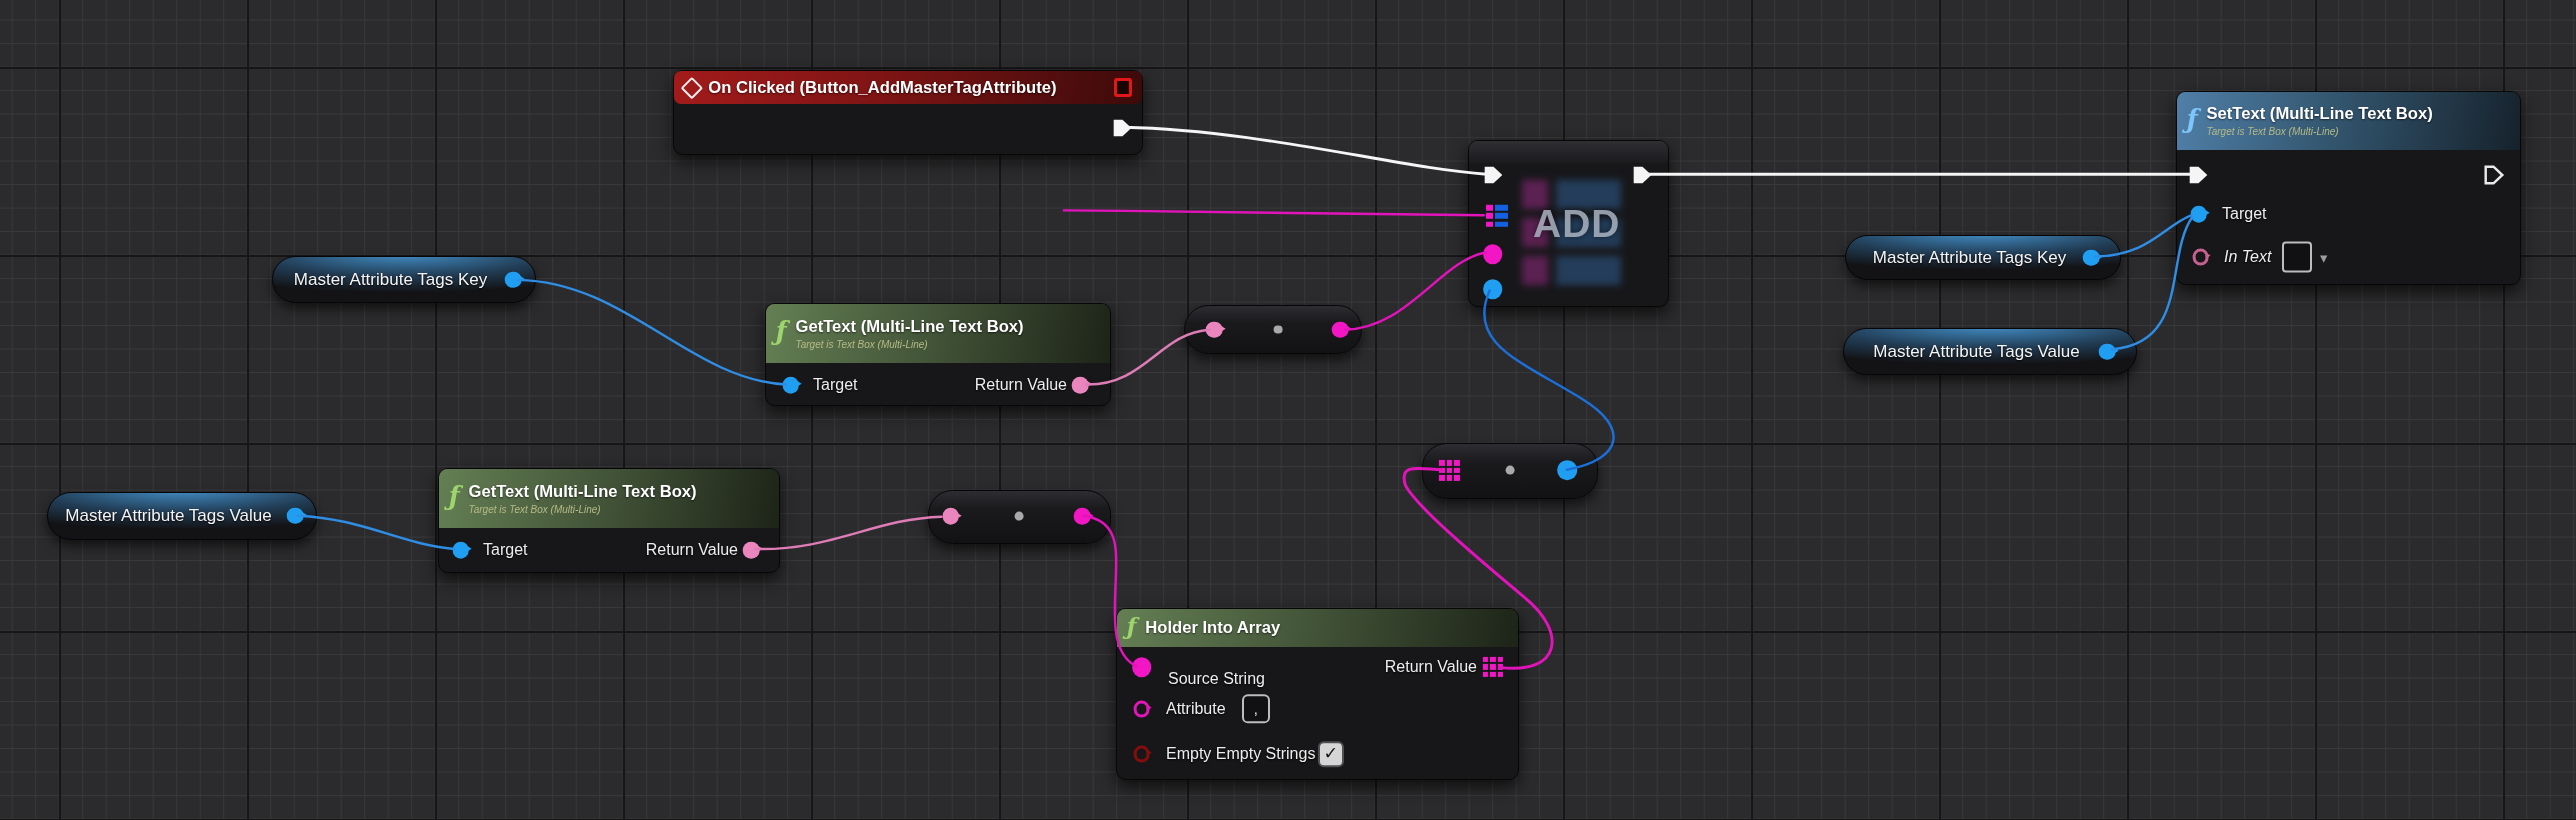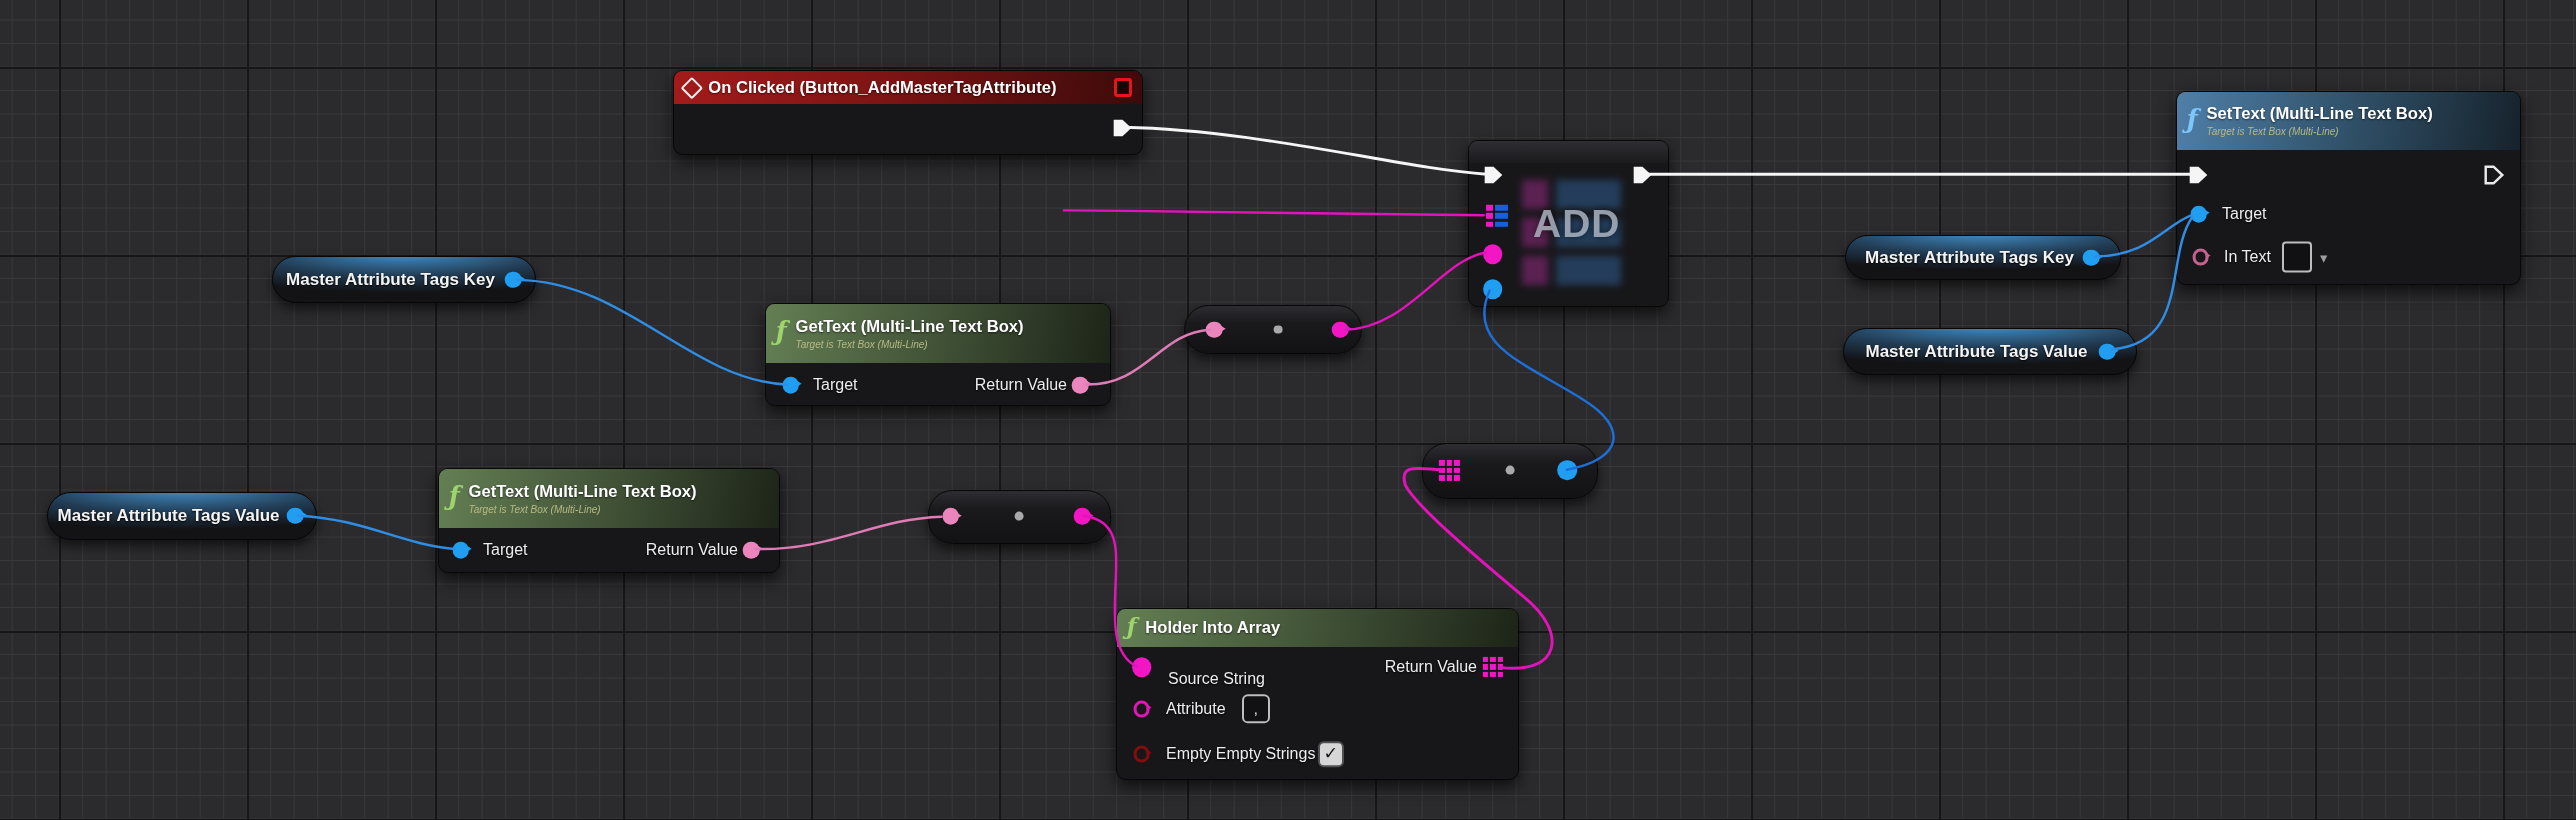--- a/index.html
+++ b/index.html
@@ -32,21 +32,21 @@
   .headtext{display:flex;flex-direction:column;line-height:1.35;}
   .ficon{font-family:"DejaVu Serif","Liberation Serif",serif;font-style:italic;font-weight:bold;font-size:25.4px;line-height:1;margin-top:-2.9px;}
   .ficon.green{color:#9ed46d;} .ficon.blue{color:#7ec6fa;}
   .diamond{width:11.7px;height:11.7px;border:2.4px solid #f0f0f0;transform:rotate(45deg);border-radius:2px;flex:none;}
   .delegate{width:12.7px;height:12.7px;border:3.4px solid #e31717;border-radius:2.9px;background:#1a0505;margin-left:auto;flex:none;}
   .pill{
     position:absolute;border:1.5px solid #060608;border-radius:24.5px;background:#131316;
     box-shadow:0 5.9px 11.7px rgba(0,0,0,.6);display:flex;align-items:center;justify-content:center;z-index:10;
   }
   .pill .plabel{color:#f4f4f4;font-size:17px;white-space:nowrap;text-shadow:0 1px 2px #000;}
-  .pill.sheen-blue{background:radial-gradient(130% 120% at 50% -8%,rgba(70,150,210,.95) 0%,rgba(50,110,160,.45) 42%,rgba(0,0,0,0) 72%),#131316;font-weight:bold;}
+  .pill.sheen-blue{background:radial-gradient(130% 120% at 50% -8%,rgba(70,150,210,.95) 0%,rgba(50,110,160,.45) 42%,rgba(0,0,0,0) 72%),#131316;}
   .pill.sheen-magenta{background:radial-gradient(130% 120% at 50% -8%,rgba(216,70,205,.95) 0%,rgba(170,50,160,.45) 42%,rgba(0,0,0,0) 72%),#131316;}
   .pill.plain{background:linear-gradient(#2d2d32 0%,#1a1a1d 35%,#121214 100%);}
   .pin{position:absolute;width:16.6px;height:16.6px;border-radius:50%;transform:translate(-50%,-50%);z-index:12;}
   .pin::after{content:"";position:absolute;left:14.7px;top:4.4px;border:3.9px solid transparent;border-left-width:5.9px;border-left-style:solid;border-left-color:inherit;}
   .p-blue{background:#1f9ef2;border-left-color:#1f9ef2;}
   .p-text{background:#ea85bd;border-left-color:#ea85bd;}
   .p-str{background:#f316c5;border-left-color:#f316c5;}
   .pin.hollow{background:transparent;width:10.8px;height:10.8px;border-style:solid;border-width:3.4px;}
   .h-text{border-color:#c7618f;border-left-color:#c7618f;}
   .h-str{border-color:#e215b8;border-left-color:#e215b8;}
@@ -70,21 +70,21 @@
   .caret{position:absolute;color:#9c9c9c;font-size:14.7px;transform:translateY(-50%);}
   .checkbox{position:absolute;width:21.5px;height:21.5px;border-radius:3.9px;background:#d6d6d6;transform:translateY(-50%);display:flex;align-items:center;justify-content:center;color:#161616;font-size:17.6px;font-weight:bold;box-shadow:0 0 0 2px rgba(255,255,255,.25);}
   svg.wires{position:absolute;left:0;top:0;z-index:30;pointer-events:none;}
 </style>
 </head>
 <body>
 
 <div id="canvas">
 
   <div class="node" style="left:673px;top:70px;width:468px;height:83px;">
-    <div class="nhead red" style="height:33px;">
+    <div class="nhead red" style="height:33px;border-radius:7px;">
       <span class="diamond"></span>
       <span class="ntitle">On Clicked (Button_AddMasterTagAttribute)</span>
       <span class="delegate"></span>
     </div>
     <span class="execpin" style="left:449px;top:57px;">
       <svg width="22.5" height="20.6" viewBox="0 0 23 21">
           <path d="M2,2 h9 l9,8.5 -9,8.5 h-9 z" fill="#f5f5f5"></path>
         </svg>
     </span>
   </div>
@@ -221,21 +221,21 @@
         </svg>
     </span>
     <span class="execpin" style="left:318px;top:83px;">
       <svg width="22.5" height="20.6" viewBox="0 0 23 21">
           <path d="M2,2 h8 l9,8.5 -9,8.5 h-8 z" fill="none" stroke="#e9e9e9" stroke-width="2.5"></path>
         </svg>
     </span>
     <span class="pin p-blue" style="left:21.5px;top:122px;"></span>
     <span class="plabeltxt" style="left:45px;top:122px;">Target</span>
     <span class="pin hollow h-text" style="left:23.5px;top:165px;"></span>
-    <span class="plabeltxt" style="left:47px;top:165px;">In Text</span>
+    <span class="plabeltxt" style="left:47px;top:165px;font-style:italic;">In Text</span>
     <span class="inputbox" style="left:105px;top:165px;width:26.4px;height:27px;"></span>
     <span class="caret" style="left:143px;top:165px;">▾</span>
   </div>
 
   <div class="node" style="left:1116px;top:608px;width:401px;height:170px;">
     <div class="nhead green" style="height:38px;">
       <span class="ficon green" style="font-size:22.5px;">ƒ</span>
       <span class="ntitle">Holder Into Array</span>
     </div>
     <span class="pin p-str" style="left:24.5px;top:58px;width:19.6px;height:19.6px;"></span>

